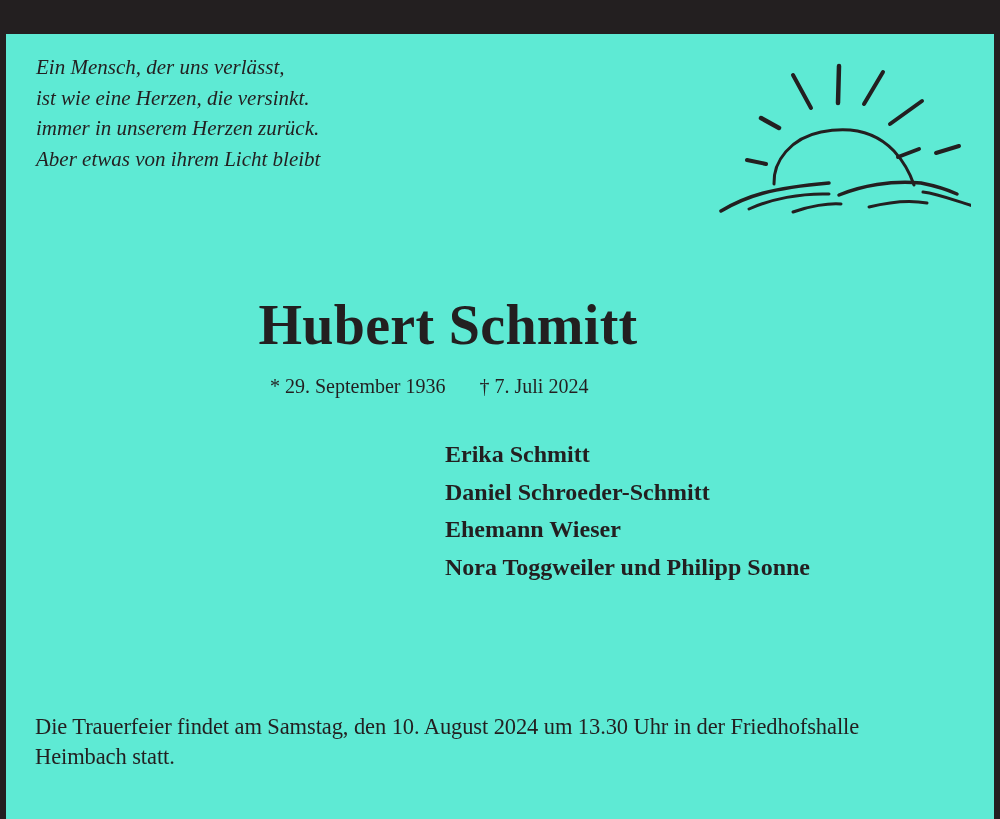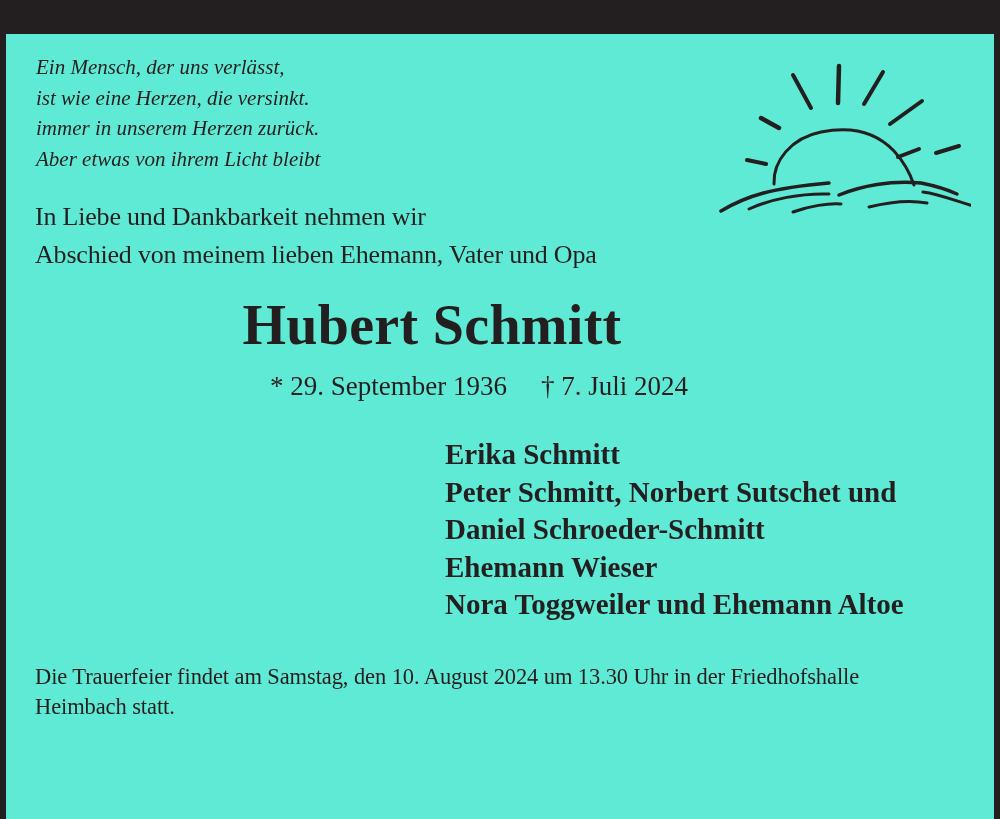--- a/index.html
+++ b/index.html
@@ -15,35 +15,35 @@
     font-style: italic; font-size: 21px; line-height: 30.5px;
   }
   .motto div { white-space: nowrap; }
   .sun { position: absolute; left: 705px; top: 22px; width: 260px; height: 160px; }
   .intro {
     position: absolute; left: 29px; top: 164px;
     font-size: 26px; line-height: 38px; white-space: nowrap;
     letter-spacing: -0.2px;
   }
   .name {
-    position: absolute; left: 0; width: 824px; top: 256px; text-align: center;
+    position: absolute; left: 16px; width: 824px; top: 256px; text-align: center;
     font-size: 56px; font-weight: bold; line-height: 70px; letter-spacing: 0.3px;
     padding-left: 28px; box-sizing: border-box;
   }
   .dates {
     position: absolute; left: 264px; top: 334px;
-    font-size: 27px; line-height: 36px; white-space: nowrap;
+    font-size: 20px; line-height: 36px; white-space: nowrap;
   }
   .dates .gap { display: inline-block; width: 34px; }
   .family {
     position: absolute; left: 439px; top: 402px;
-    font-size: 29px; font-weight: bold; line-height: 37.6px; white-space: nowrap;
+    font-size: 24px; font-weight: bold; line-height: 37.6px; white-space: nowrap;
   }
   .notice {
-    position: absolute; left: 29px; top: 628px; width: 920px;
+    position: absolute; left: 29px; top: 678px; width: 920px;
     font-size: 22.5px; line-height: 30px; letter-spacing: -0.1px;
   }
   .notice p { margin: 0 0 8px 0; }
 </style>
 </head>
 <body>
 
 <div class="card">
 
   <div class="motto">
@@ -67,35 +67,30 @@
     <path d="M63 128 C62 105, 80 82, 110 76 C140 70, 165 76, 183 95 C193 106, 200 120, 203 129" stroke-width="3"></path>
 
     <path d="M10 155 C35 140, 60 132, 118 127" stroke-width="3.5"></path>
     <path d="M38 153 C60 143, 90 137, 118 138" stroke-width="3"></path>
     <path d="M82 156 C98 150, 118 147, 130 148" stroke-width="3"></path>
     <path d="M128 139 C150 130, 180 124, 210 127 C225 130, 235 133, 246 138" stroke-width="3.5"></path>
     <path d="M158 151 C178 146, 200 144, 216 147" stroke-width="3"></path>
     <path d="M212 136 C228 138, 245 145, 262 150" stroke-width="3"></path>
   </svg>
 
-  <div class="intro">
-    <div>In Liebe und Dankbarkeit nehmen wir</div>
-    <div>Abschied von meinem lieben Ehemann, Vater und Opa</div>
-  </div>
 
   <div class="name">Hubert Schmitt</div>
 
   <div class="dates">
     <span>* 29. September 1936</span><span class="gap"></span><span>† 7. Juli 2024</span>
   </div>
 
   <div class="family">
     <div>Erika Schmitt</div>
-    <div>Peter Schmitt, Norbert Sutschet und</div>
     <div>Daniel Schroeder-Schmitt</div>
     <div>Ehemann Wieser</div>
-    <div>Nora Toggweiler und Ehemann Altoe</div>
+    <div>Nora Toggweiler und Philipp Sonne</div>
   </div>
 
   <div class="notice">
     <p>Die Trauerfeier findet am Samstag, den 10. August 2024 um 13.30 Uhr in der Friedhofshalle Heimbach statt.</p>
   </div>
 </div>
 
 </body></html>

